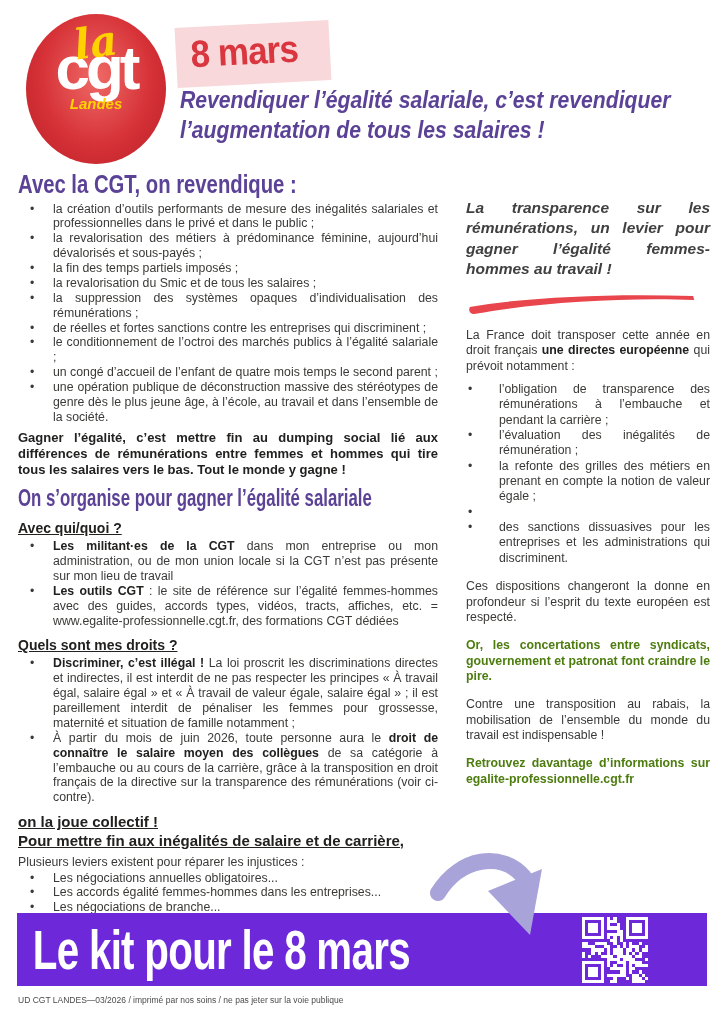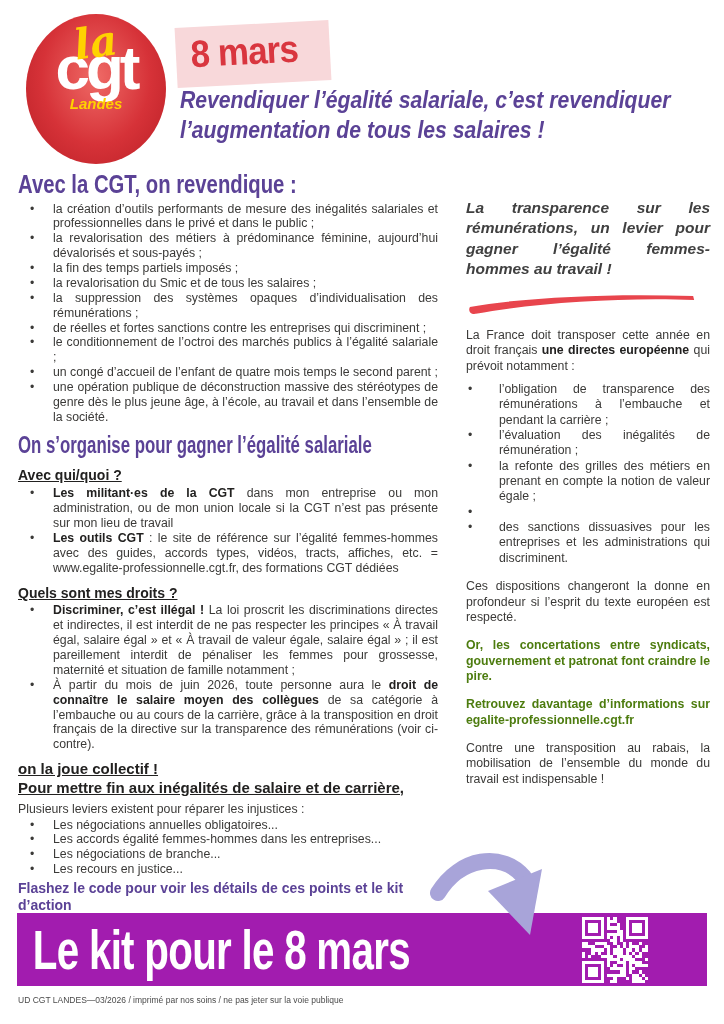--- a/index.html
+++ b/index.html
@@ -55,21 +55,21 @@
 
   .callout{margin:0;color:#404040;font-weight:bold;font-style:italic;font-size:15.5px;
            line-height:1.32;text-align:justify;}
   .brush{display:block;margin:8px 0 10px 0;}
   .just{text-align:justify;margin:0;}
   .sp{margin-top:13px;}
   .bold{font-weight:bold;color:#4d7c0f;}
   .rgap{margin:6px 0 8px 0;}
 
   
-  .banner{position:absolute;left:17px;top:913px;width:690px;height:73px;background:#a21caf;z-index:1;}
+  .banner{position:absolute;left:17px;top:913px;width:690px;height:73px;background:#6d28d9;z-index:1;}
   .banner-title{display:inline-block;white-space:nowrap;color:#fff;font-weight:bold;font-size:56px;
                 line-height:73px;padding-left:22px;letter-spacing:-1px;
                 transform:scaleX(.72);transform-origin:left center;}
   .qr{position:absolute;right:59px;top:4px;width:66px;height:66px;}
   .arrow{position:absolute;left:430px;top:845px;width:130px;height:100px;z-index:2;}
   .footer{position:absolute;left:18px;top:995px;font-size:8.5px;color:#4a4a4a;}
 </style>
 </head>
 <body>
 
@@ -134,20 +134,21 @@
           <span class="dot">•</span>
           <span class="btxt"><span>un congé d’accueil de l’enfant de quatre mois temps le second parent ;</span></span>
         </div>
 
         <div class="bullet">
           <span class="dot">•</span>
           <span class="btxt"><span>une opération publique de déconstruction massive des stéréotypes de genre dès le plus jeune âge, à l’école, au travail et dans l’ensemble de la société.</span></span>
         </div>
       </div>
 
+    <p class="emphasis">Gagner l’égalité, c’est mettre fin au dumping social lié aux différences de rémunérations entre femmes et hommes qui tire tous les salaires vers le bas. Tout le monde y gagne !</p>
 
     <div class="hwrap2"><span class="h-purple h1b">On s’organise pour gagner l’égalité salariale</span></div>
 
     <div class="subhead">Avec qui/quoi ?</div>
     <div class="blist">
 
         <div class="bullet">
           <span class="dot">•</span>
           <span class="btxt"><span class="bseg">Les militant·es de la CGT</span><span> dans mon entreprise ou mon administration, ou de mon union locale si la CGT n’est pas présente sur mon lieu de travail</span></span>
         </div>
@@ -235,22 +236,22 @@
         </div>
 
         <div class="bullet">
           <span class="dot">•</span>
           <span class="btxt"><span>des sanctions dissuasives pour les entreprises et les administrations qui discriminent.</span></span>
         </div>
       </div>
 
     <p class="just sp">Ces dispositions changeront la donne en profondeur si l’esprit du texte européen est respecté.</p>
     <p class="just sp bold">Or, les concertations entre syndicats, gouvernement et patronat font craindre le pire.</p>
+    <p class="just sp">Contre une transposition au rabais, la mobilisation de l’ensemble du monde du travail est indispensable !</p>
     <p class="just sp bold">Retrouvez davantage d’informations sur egalite-professionnelle.cgt.fr</p>
-    <p class="just sp">Contre une transposition au rabais, la mobilisation de l’ensemble du monde du travail est indispensable !</p>
   </div>
 
   <svg class="arrow" viewBox="0 0 130 100">
     <path d="M8,48 C30,12 72,6 94,32" stroke="#a8a4d9" stroke-width="16" fill="none" stroke-linecap="round"></path>
     <path d="M58,46 L112,24 L100,90 Z" fill="#a8a4d9"></path>
   </svg>
 
   <div class="banner">
     <span class="banner-title">Le kit pour le 8 mars</span>
     <div class="qr"><svg width="66" height="66" viewBox="0 0 21 21" style="shape-rendering:crispEdges">

